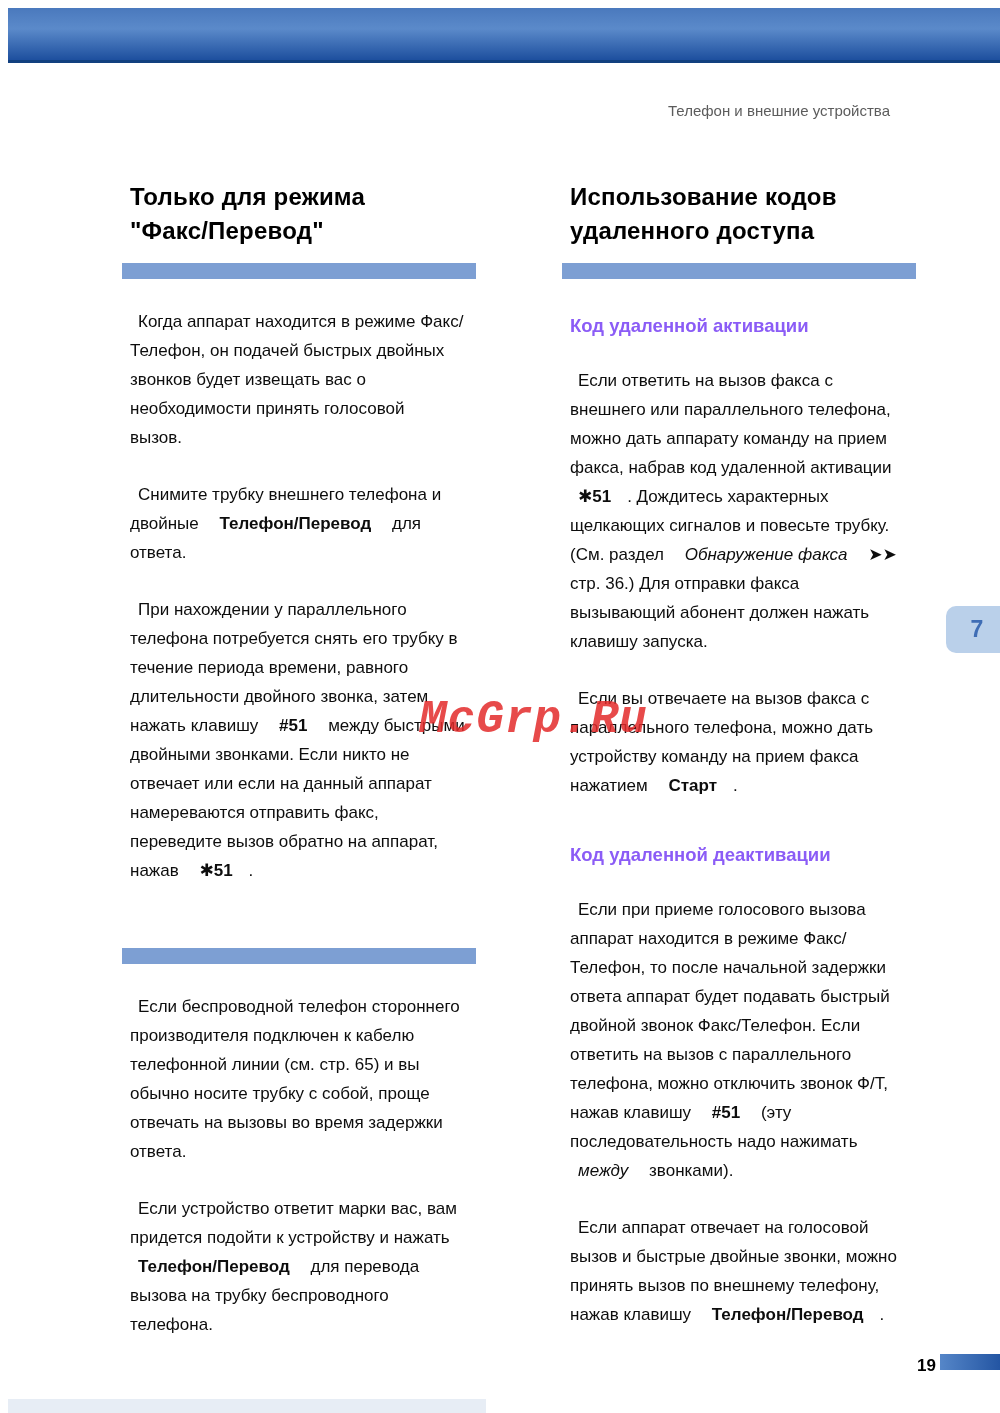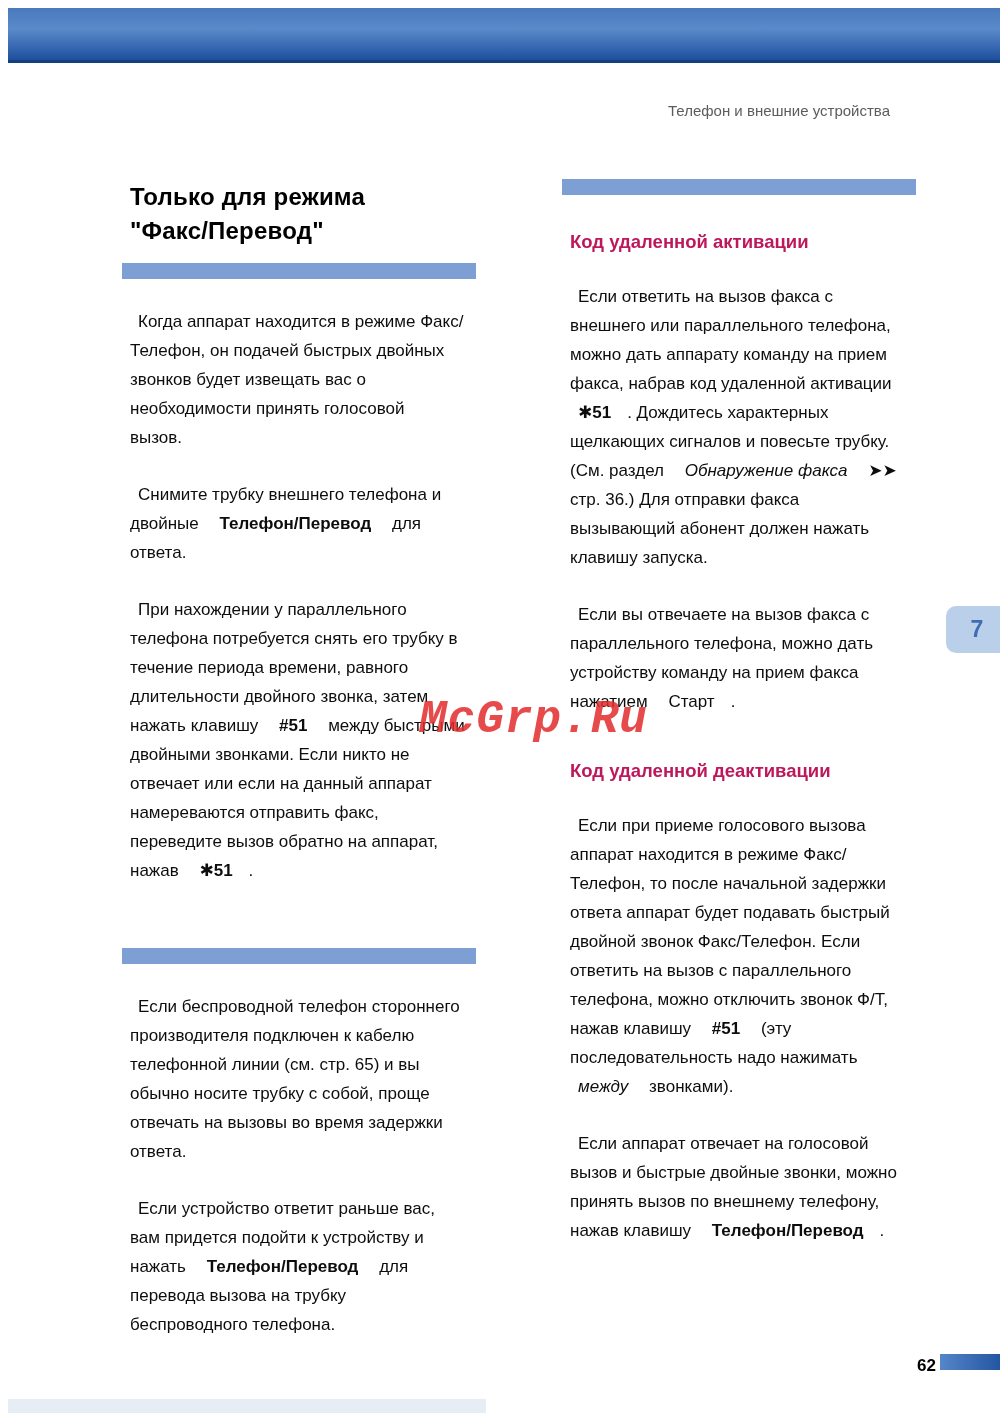--- a/index.html
+++ b/index.html
@@ -26,21 +26,21 @@
 
   .col { position: absolute; top: 148px; width: 386px; }
   .col-left  { left: 98px; }
   .col-right { left: 538px; }
 
   .h-main {
     font-size: 24px; line-height: 34px; font-weight: bold;
     white-space: pre-line; letter-spacing: 0.2px; color: #000;
   }
   .rule { height: 5px; background: var(--rule-blue, #7d9fd3); margin-top: 7px; }
-  .h-sub { font-size: 18.5px; line-height: 24px; font-weight: bold; margin-top: 27px; color: #be185d; }
+  .h-sub { font-size: 18.5px; line-height: 24px; font-weight: bold; margin-top: 27px; color: #8b5cf6; }
 
   p.body { font-size: 17px; line-height: 29px; margin-top: 12px; color: #0d0d0d; }
   p.body.first { margin-top: 20px; }
 
   .section2 { margin-top: 32px; }
 
   .side-tab {
     position: absolute; top: 598px; right: 0; width: 62px; height: 47px;
     background: var(--tab-bg, #bad0ea);
     border-radius: 10px 0 0 10px;
@@ -88,45 +88,47 @@
 "Факс/Перевод"</h2>
       <div class="rule"></div>
       <p class="body first"><span>Когда аппарат находится в режиме Факс/Телефон, он подачей быстрых двойных звонков будет извещать вас о необходимости принять голосовой вызов.</span></p>
       <p class="body"><span>Снимите трубку внешнего телефона и двойные </span><span style="font-weight: bold;">Телефон/Перевод</span><span> для ответа.</span></p>
       <p class="body"><span>При нахождении у параллельного телефона потребуется снять его трубку в течение периода времени, равного длительности двойного звонка, затем нажать клавишу </span><span style="font-weight: bold;">#51</span><span> между быстрыми двойными звонками. Если никто не отвечает или если на данный аппарат намереваются отправить факс, переведите вызов обратно на аппарат, нажав </span><span style="font-weight: bold;">✱51</span><span>.</span></p>
     </section>
 
     <section class="section2">
       <div class="rule"></div>
       <p class="body first"><span>Если беспроводной телефон стороннего производителя подключен к кабелю телефонной линии (см. стр. 65) и вы обычно носите трубку с собой, проще отвечать на вызовы во время задержки ответа.</span></p>
-      <p class="body"><span>Если устройство ответит раньше вас, вам придется подойти к устройству и нажать </span><span style="font-weight: bold;">Телефон/Перевод</span><span> для перевода вызова на трубку беспроводного телефона.</span></p>
+      <p class="body"><span>Если устройство ответит марки вас, вам придется подойти к устройству и нажать </span><span style="font-weight: bold;">Телефон/Перевод</span><span> для перевода вызова на трубку беспроводного телефона.</span></p>
     </section>
 
   </div>
 
   <div class="col col-right">
 
     <section>
+      <h2 class="h-main">Использование кодов
+удаленного доступа</h2>
       <div class="rule"></div>
 
       <h3 class="h-sub">Код удаленной активации</h3>
       <p class="body"><span>Если ответить на вызов факса с внешнего или параллельного телефона, можно дать аппарату команду на прием факса, набрав код удаленной активации </span><span style="font-weight: bold;">✱51</span><span>. Дождитесь характерных щелкающих сигналов и повесьте трубку. (См. раздел </span><span style="font-style: italic;">Обнаружение факса</span><span> ➤➤ стр. 36.) Для отправки факса вызывающий абонент должен нажать клавишу запуска.</span></p>
-      <p class="body"><span>Если вы отвечаете на вызов факса с параллельного телефона, можно дать устройству команду на прием факса нажатием </span><span style="font-weight: normal;">Старт</span><span>.</span></p>
+      <p class="body"><span>Если вы отвечаете на вызов факса с параллельного телефона, можно дать устройству команду на прием факса нажатием </span><span style="font-weight: bold;">Старт</span><span>.</span></p>
 
       <h3 class="h-sub">Код удаленной деактивации</h3>
       <p class="body"><span>Если при приеме голосового вызова аппарат находится в режиме Факс/Телефон, то после начальной задержки ответа аппарат будет подавать быстрый двойной звонок Факс/Телефон. Если ответить на вызов с параллельного телефона, можно отключить звонок Ф/Т, нажав клавишу </span><span style="font-weight: bold;">#51</span><span> (эту последовательность надо нажимать </span><span style="font-style: italic;">между</span><span> звонками).</span></p>
       <p class="body"><span>Если аппарат отвечает на голосовой вызов и быстрые двойные звонки, можно принять вызов по внешнему телефону, нажав клавишу </span><span style="font-weight: bold;">Телефон/Перевод</span><span>.</span></p>
     </section>
 
   </div>
 
   <div class="watermark">McGrp.Ru</div>
 
   <div class="side-tab">
     <span>7</span>
   </div>
 
-  <div class="page-number">62</div>
+  <div class="page-number">19</div>
   <div class="footer-bar"></div>
 
   <div class="bottom-strip"></div>
 
 </div>
 
 </body></html>

